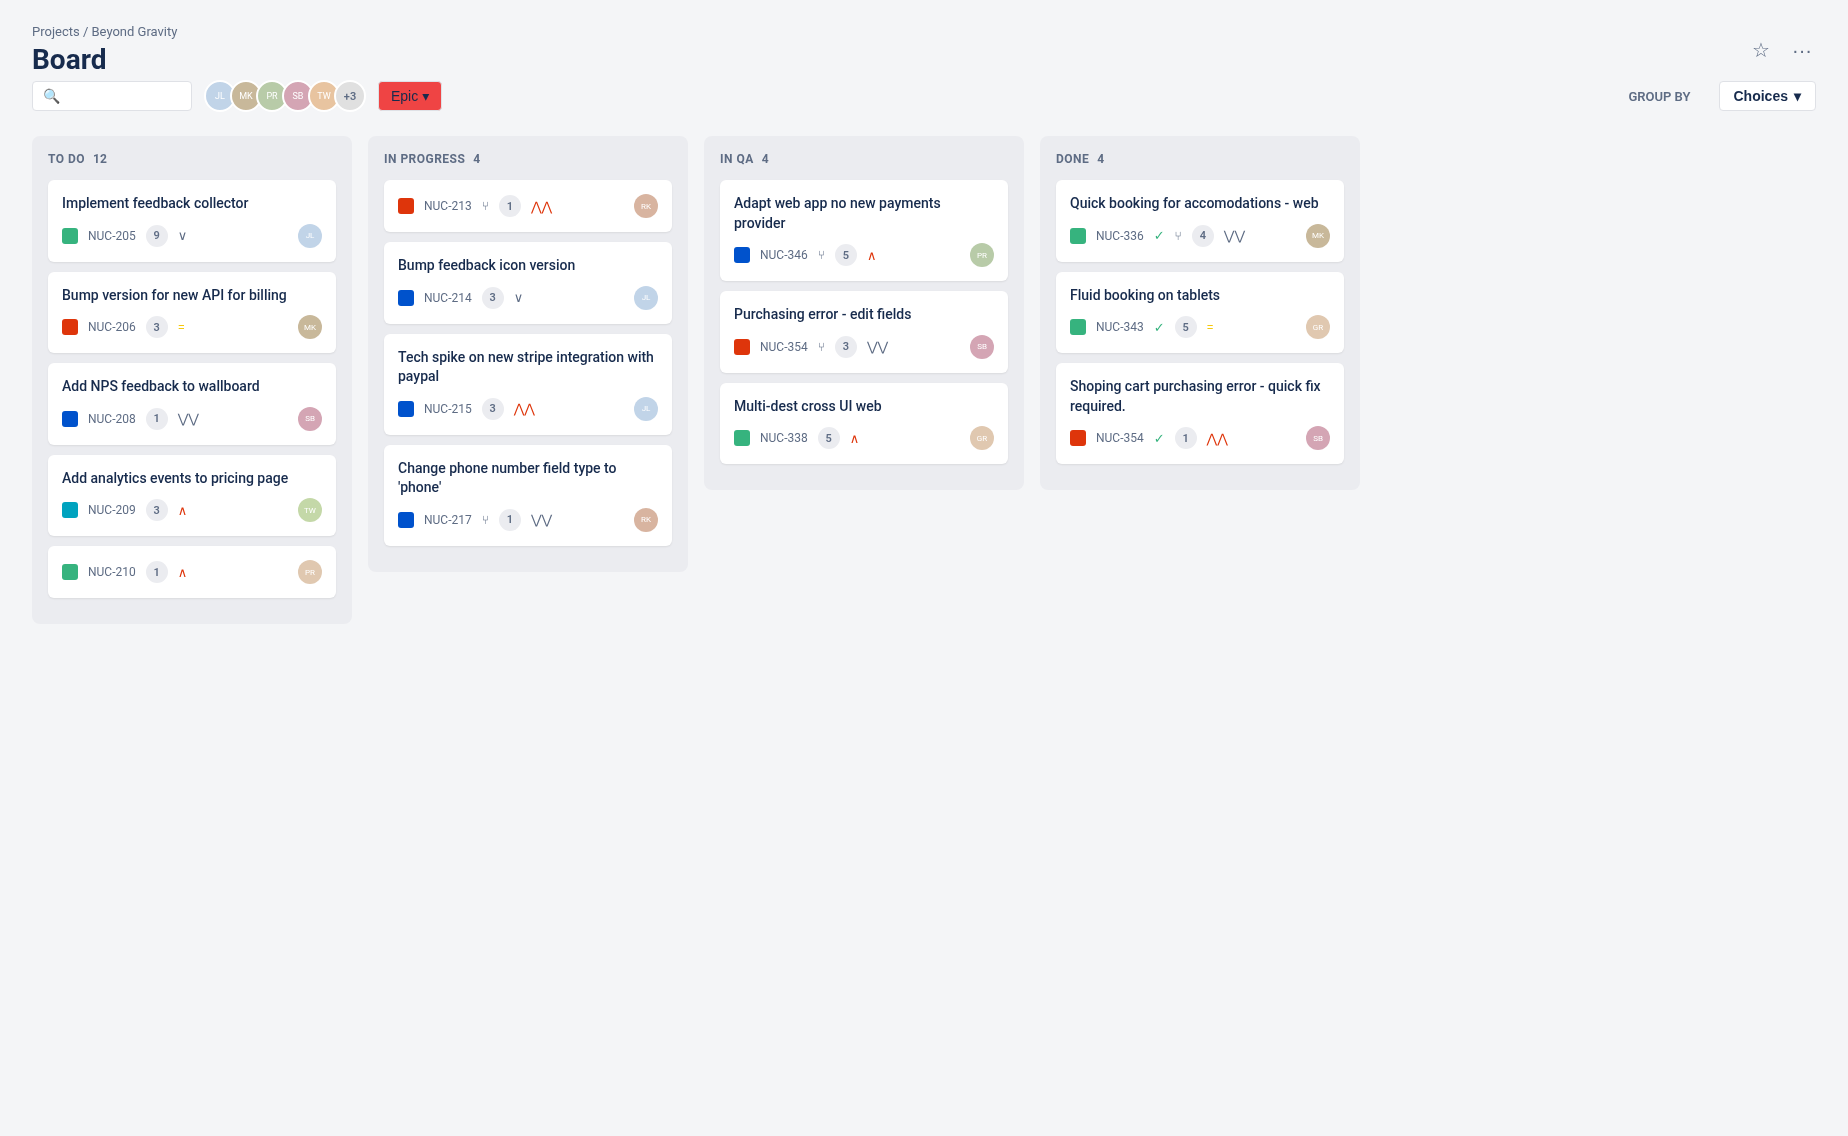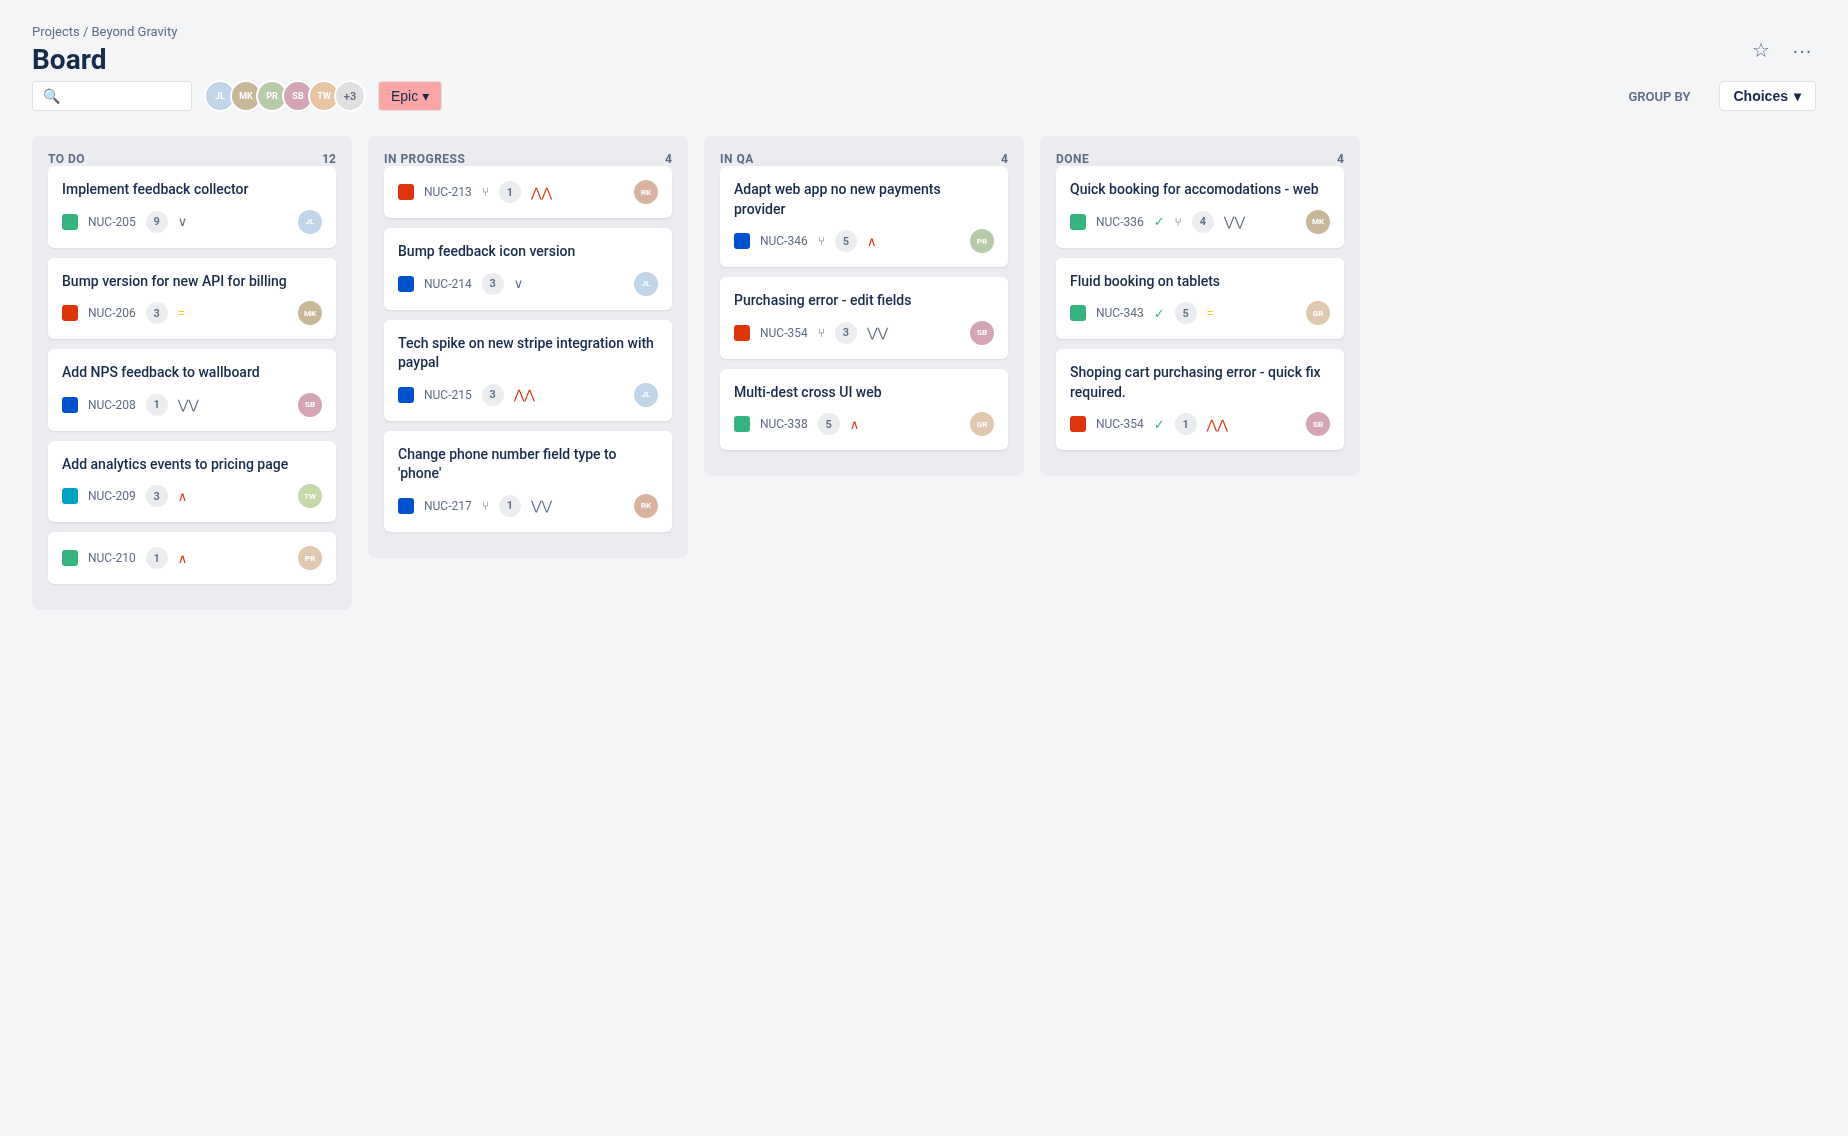--- a/index.html
+++ b/index.html
@@ -70,21 +70,21 @@
       font-size: 11px;
       font-weight: 600;
     }
     .epic-filter {
       display: flex;
       align-items: center;
       gap: 4px;
       padding: 6px 12px;
       border: 1px solid #dfe1e6;
       border-radius: 4px;
-      background: #fca5a5;
+      background: #ef4444;
       cursor: pointer;
       font-size: 14px;
       color: #172b4d;
     }
     .toolbar-right {
       margin-left: auto;
       display: flex;
       align-items: center;
       gap: 28px;
     }
@@ -123,21 +123,21 @@
       background: #ebecf0;
       border-radius: 8px;
       padding: 16px;
       width: 320px;
       min-width: 320px;
     }
     .column-header {
       display: flex;
       align-items: center;
       gap: 8px;
-      justify-content: space-between;
+      margin-bottom: 14px;
     }
     .column-title {
       font-size: 12px;
       font-weight: 700;
       color: #5e6c84;
       letter-spacing: 0.04em;
       text-transform: uppercase;
     }
     .column-count {
       font-size: 12px;
@@ -213,21 +213,21 @@
     .av5 { background: #e8c4a0; }
 
     
     .av-face {
       width: 100%;
       height: 100%;
       display: flex;
       align-items: center;
       justify-content: center;
       font-size: 9px;
-      font-weight: 700;
+      font-weight: 400;
       color: #fff;
     }
   </style>
 </head>
 <body>
 
 <div style="position:relative;">
   <div class="breadcrumb">Projects / Beyond Gravity</div>
   <div class="page-title">Board</div>
 

